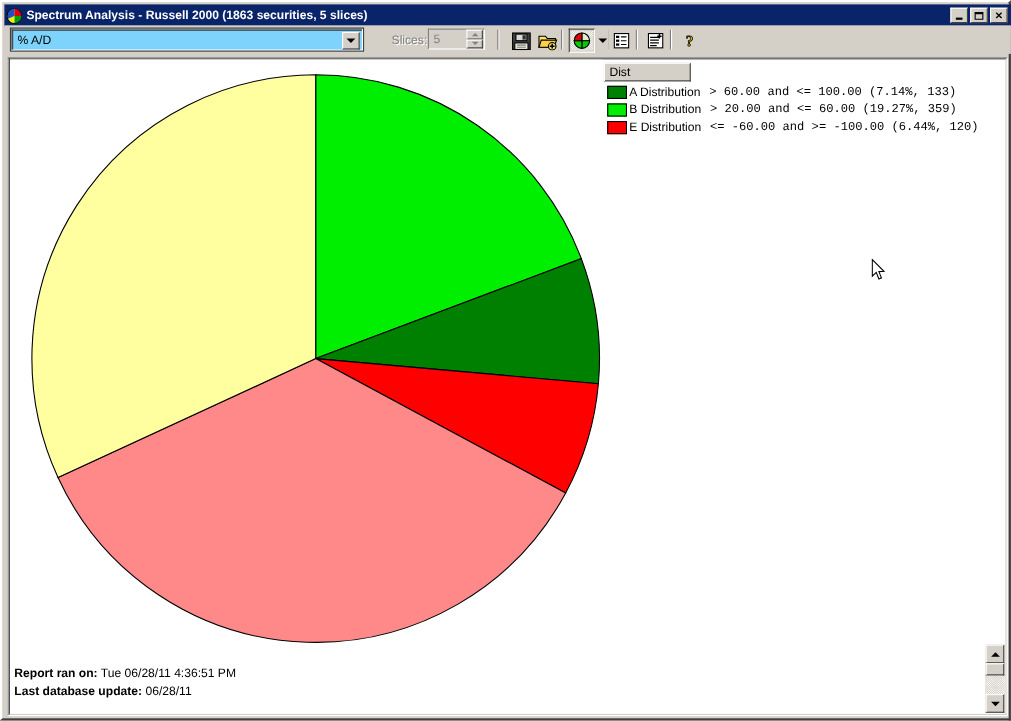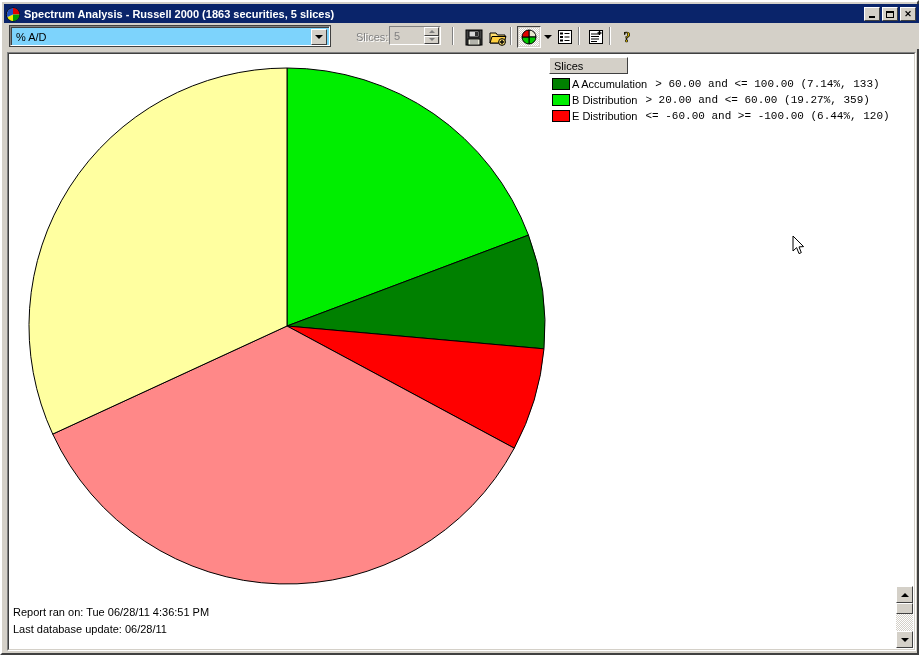--- a/index.html
+++ b/index.html
@@ -179,21 +179,21 @@
     font-size:11px;color:#000;white-space:nowrap;margin-left:8px;
     font-family:Liberation Mono, monospace;
   }
 
   .report-foot{
     position:absolute;left:4px;top:550px;width:500px;
     font-size:11px;color:#000;line-height:17px;
     font-family:"Liberation Sans",sans-serif;
   }
   .rf-line{white-space:nowrap;}
-  .rf-lbl{font-weight:normal;}
+  .rf-lbl{font-weight:bold;}
 
   
   .vscroll{
     position:absolute;right:1px;bottom:1px;width:17px;height:62px;
     background:#d4d0c8;box-sizing:border-box;
   }
   .sb-btn{
     width:17px;height:17px;background:#d4d0c8;box-sizing:border-box;
     border-left:1px solid #ffffff;border-top:1px solid #ffffff;
     border-right:1px solid #404040;border-bottom:1px solid #404040;
@@ -358,27 +358,27 @@
               <path d="M 278 272 L 534.99 294.83 A 258 258 0 0 1 505.25 394.16 Z" fill="#FF0000" stroke="#000000" stroke-width="1"></path>
               <path d="M 278 272 L 505.25 394.16 A 258 258 0 0 1 43.73 380.09 Z" fill="#FF8888" stroke="#000000" stroke-width="1"></path>
               <path d="M 278 272 L 43.73 380.09 A 258 258 0 0 1 278.00 14.00 Z" fill="#FFFFA0" stroke="#000000" stroke-width="1"></path>
             </svg>
         </div>
       </div>
 
       <div class="legend">
         <div class="legend-head">
           <div class="lh-cell lh-value">
-            <span>Slices</span>
+            <span>Dist</span>
           </div>
         </div>
         <div class="legend-rows" id="legend-rows">
             <div class="lrow">
               <span class="swatch" style="background: rgb(0, 128, 0);"></span>
-              <span class="lname">A Accumulation</span>
+              <span class="lname">A Distribution</span>
               <span class="lrange">&gt; 60.00 and &lt;= 100.00 (7.14%, 133)</span>
             </div>
             <div class="lrow">
               <span class="swatch" style="background: rgb(0, 238, 0);"></span>
               <span class="lname">B Distribution</span>
               <span class="lrange">&gt; 20.00 and &lt;= 60.00 (19.27%, 359)</span>
             </div>
             <div class="lrow">
               <span class="swatch" style="background: rgb(255, 0, 0);"></span>
               <span class="lname">E Distribution</span>

